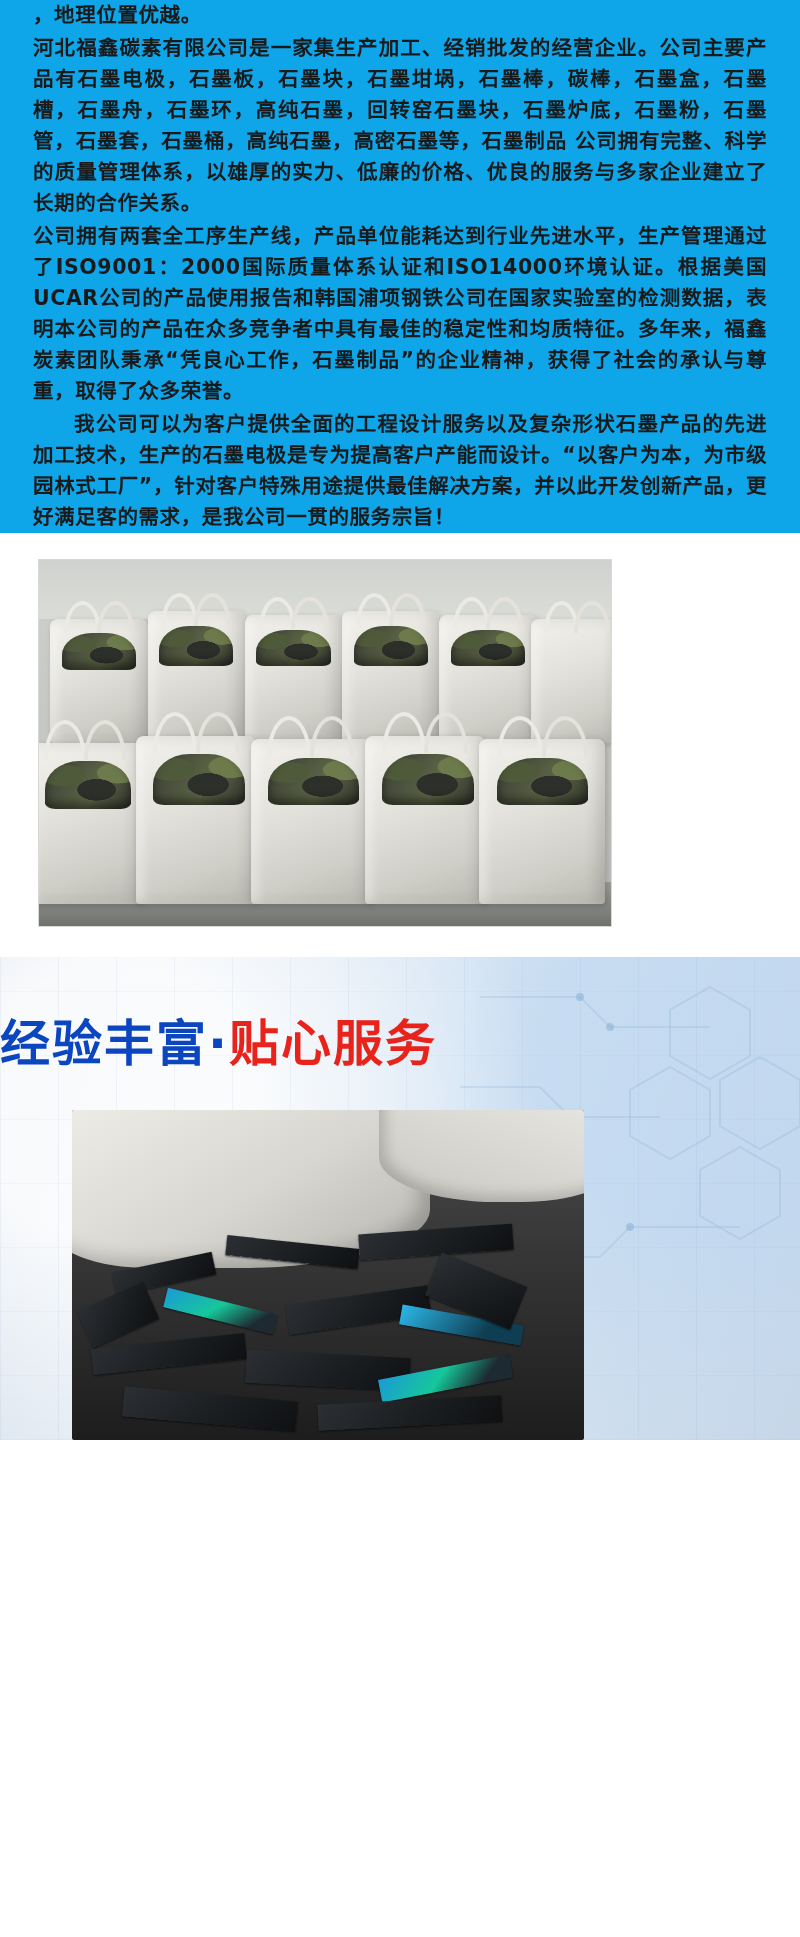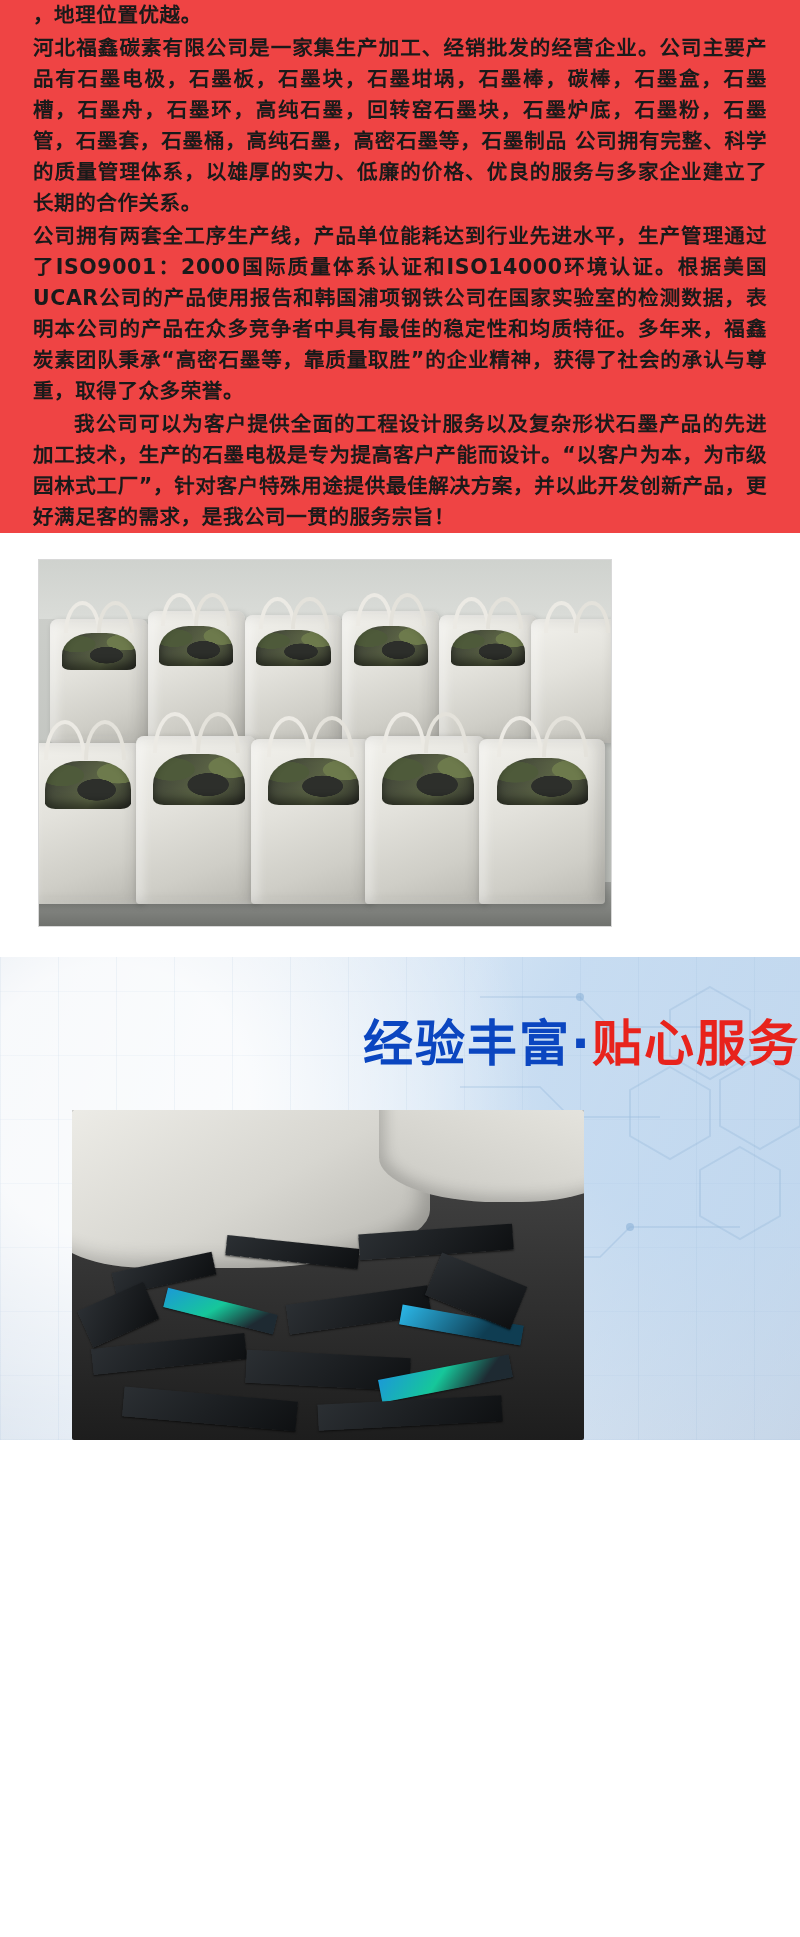--- a/index.html
+++ b/index.html
@@ -16,21 +16,21 @@
 
   .page {
     width: 800px;
     position: relative;
     overflow: hidden;
   }
 
   
   .text-section {
     padding: 0 33px 0 33px;
-    background: #ef4444;
+    background: #0ea5e9;
   }
   .para {
     font-size: 20.5px;
     line-height: 31px;
     font-weight: 700;
     letter-spacing: 0.6px;
     color: #1a1a1a;
     text-align: justify;
     margin: 0 0 2px 0;
     font-family: "DejaVu Sans", "Liberation Sans", sans-serif;
@@ -121,21 +121,21 @@
       repeating-linear-gradient(0deg, rgba(120,160,200,.12) 0 1px, transparent 1px 64px);
     pointer-events: none;
   }
   .hexes {
     position: absolute; right: 0; top: 0; width: 340px; height: 420px;
     opacity: .55;
     pointer-events: none;
   }
   .banner-inner {
     position: relative;
-    text-align: right;
+    text-align: left;
   }
   .headline {
     font-size: 50px;
     font-weight: 900;
     letter-spacing: 2px;
     line-height: 1.1;
     margin: 0;
     font-family: "DejaVu Sans", "Liberation Sans", sans-serif;
   }
   .headline .blue { color: #0b46c0; }
@@ -202,21 +202,21 @@
   }
 </style>
 </head>
 <body>
 
 <div class="page">
 
   <section class="text-section">
     <p class="para partial-top">，地理位置优越。</p>
     <p class="para">河北福鑫碳素有限公司是一家集生产加工、经销批发的经营企业。公司主要产品有石墨电极，石墨板，石墨块，石墨坩埚，石墨棒，碳棒，石墨盒，石墨槽，石墨舟，石墨环，高纯石墨，回转窑石墨块，石墨炉底，石墨粉，石墨管，石墨套，石墨桶，高纯石墨，高密石墨等，石墨制品 公司拥有完整、科学的质量管理体系，以雄厚的实力、低廉的价格、优良的服务与多家企业建立了长期的合作关系。</p>
-    <p class="para">公司拥有两套全工序生产线，产品单位能耗达到行业先进水平，生产管理通过了ISO9001：2000国际质量体系认证和ISO14000环境认证。根据美国UCAR公司的产品使用报告和韩国浦项钢铁公司在国家实验室的检测数据，表明本公司的产品在众多竞争者中具有最佳的稳定性和均质特征。多年来，福鑫炭素团队秉承“高密石墨等，靠质量取胜”的企业精神，获得了社会的承认与尊重，取得了众多荣誉。</p>
+    <p class="para">公司拥有两套全工序生产线，产品单位能耗达到行业先进水平，生产管理通过了ISO9001：2000国际质量体系认证和ISO14000环境认证。根据美国UCAR公司的产品使用报告和韩国浦项钢铁公司在国家实验室的检测数据，表明本公司的产品在众多竞争者中具有最佳的稳定性和均质特征。多年来，福鑫炭素团队秉承“凭良心工作，石墨制品”的企业精神，获得了社会的承认与尊重，取得了众多荣誉。</p>
     <p class="para indent">我公司可以为客户提供全面的工程设计服务以及复杂形状石墨产品的先进加工技术，生产的石墨电极是专为提高客户产能而设计。“以客户为本，为市级园林式工厂”，针对客户特殊用途提供最佳解决方案，并以此开发创新产品，更好满足客的需求，是我公司一贯的服务宗旨！</p>
   </section>
 
   <section class="photo-wrap-1">
     <div class="photo1">
       <div class="sky"></div>
       <div class="floor"></div>
 
       <div class="bag" style="left:2%;  top:16%; width:17%; height:34%;"></div>
       <div class="bag" style="left:19%; top:14%; width:17%; height:36%;"></div>

